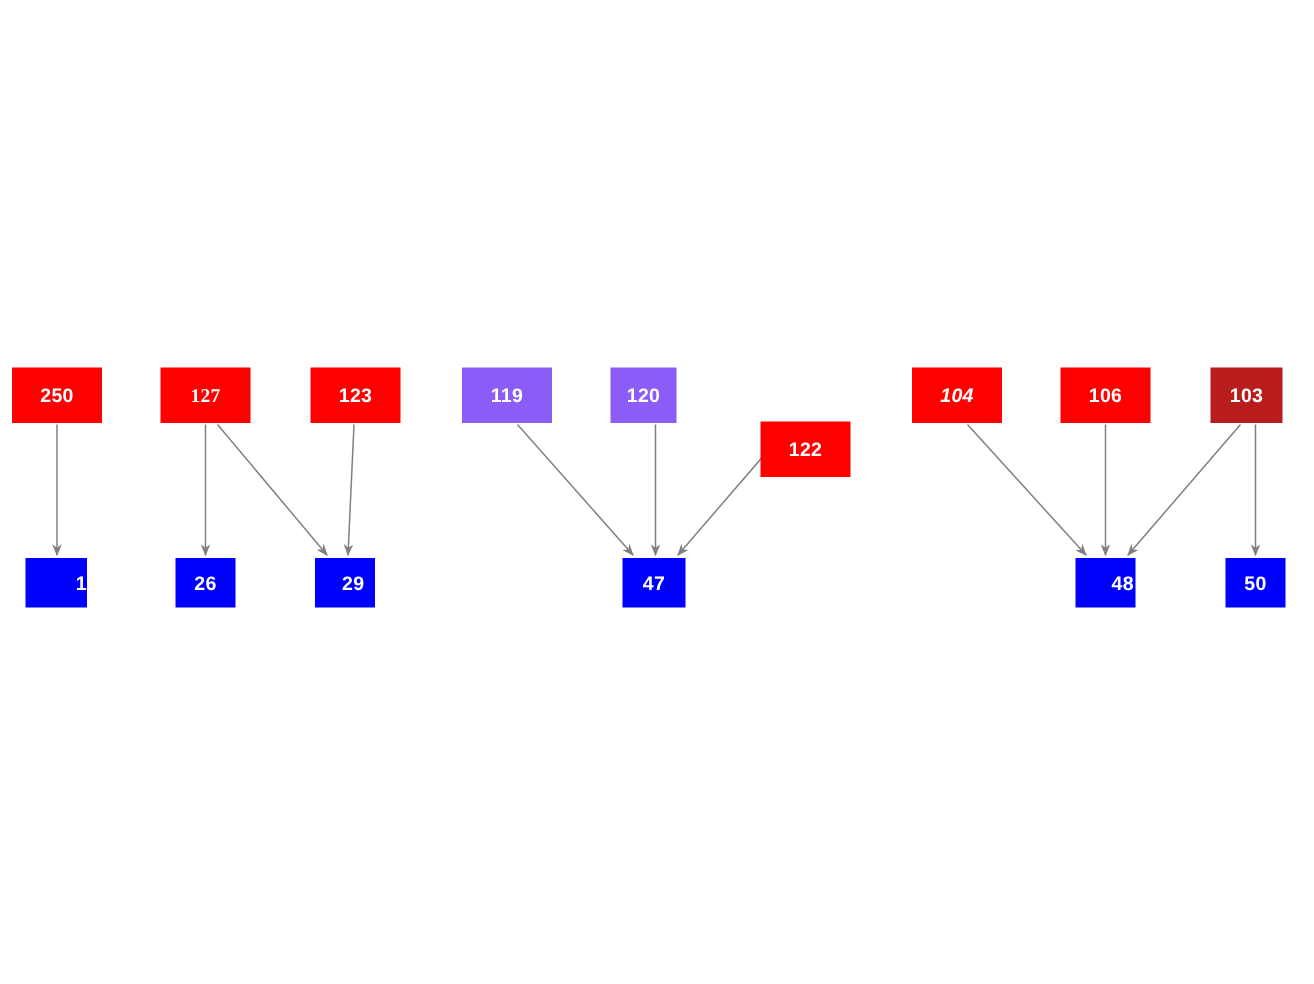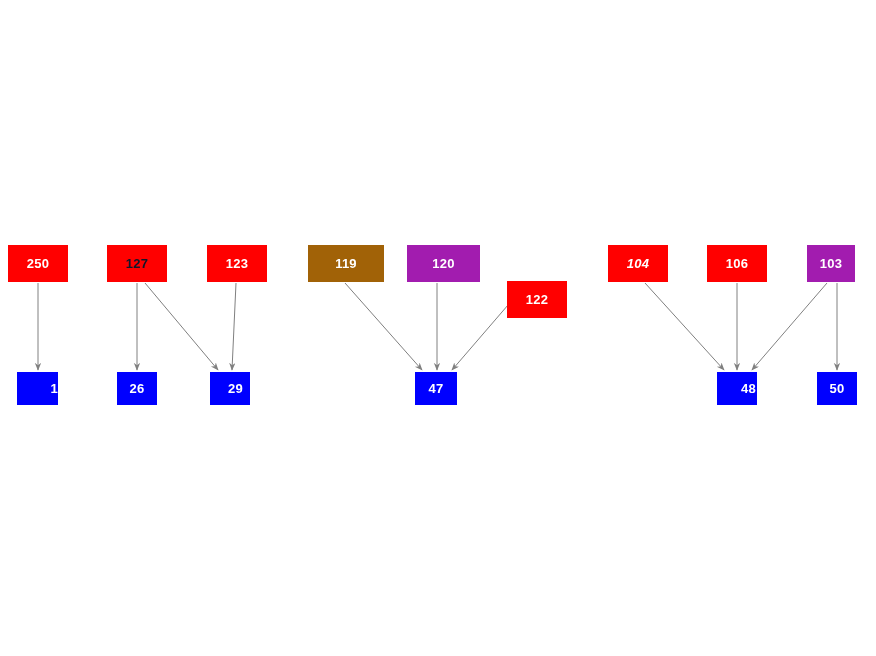--- a/index.html
+++ b/index.html
@@ -74,41 +74,41 @@
         <line x1="737" y1="283" x2="737" y2="370" stroke="#808080" stroke-width="1" marker-end="url(#arrowhead)"></line>
         <line x1="827" y1="283" x2="752" y2="370" stroke="#808080" stroke-width="1" marker-end="url(#arrowhead)"></line>
         <line x1="837" y1="283" x2="837" y2="370" stroke="#808080" stroke-width="1" marker-end="url(#arrowhead)"></line>
       </g>
   </svg>
   <div id="node-layer">
       <div class="node source" style="left: 8px; top: 245px; width: 60px; height: 37px; background: rgb(255, 0, 0);">
         <span class="node-label" style="color: rgb(255, 255, 255);">250</span>
       </div>
       <div class="node source" style="left: 107px; top: 245px; width: 60px; height: 37px; background: rgb(255, 0, 0);">
-        <span class="node-label" style="color: #0f172a;">127</span>
+        <span class="node-label" style="color: #ffffff; font-family: Liberation Serif, serif;">127</span>
       </div>
       <div class="node source" style="left: 207px; top: 245px; width: 60px; height: 37px; background: rgb(255, 0, 0);">
         <span class="node-label" style="color: rgb(255, 255, 255);">123</span>
       </div>
-      <div class="node source" style="left: 308px; top: 245px; width: 76px; height: 37px; background: #a16207;">
+      <div class="node source" style="left: 308px; top: 245px; width: 60px; height: 37px; background: #8b5cf6;">
         <span class="node-label" style="color: rgb(255, 255, 255);">119</span>
       </div>
-      <div class="node source" style="left: 407px; top: 245px; width: 73px; height: 37px; background: #a21caf;">
+      <div class="node source" style="left: 407px; top: 245px; width: 44px; height: 37px; background: #8b5cf6;">
         <span class="node-label" style="color: rgb(255, 255, 255);">120</span>
       </div>
       <div class="node source" style="left: 507px; top: 245px; width: 60px; height: 37px; background: rgb(255, 0, 0); margin-top: 36px;">
         <span class="node-label" style="color: rgb(255, 255, 255);">122</span>
       </div>
       <div class="node source" style="left: 608px; top: 245px; width: 60px; height: 37px; background: rgb(255, 0, 0);">
         <span class="node-label" style="color: rgb(255, 255, 255); font-style: italic;">104</span>
       </div>
       <div class="node source" style="left: 707px; top: 245px; width: 60px; height: 37px; background: rgb(255, 0, 0);">
         <span class="node-label" style="color: rgb(255, 255, 255);">106</span>
       </div>
-      <div class="node source" style="left: 807px; top: 245px; width: 48px; height: 37px; background: #a21caf;">
+      <div class="node source" style="left: 807px; top: 245px; width: 48px; height: 37px; background: #b91c1c;">
         <span class="node-label" style="color: rgb(255, 255, 255);">103</span>
       </div>
       <div class="node target" style="left: 17px; top: 372px; width: 40px; height: 33px; background: rgb(0, 0, 255); padding-left: 41px;">
         <span class="node-label" style="color: rgb(255, 255, 255);">19</span>
       </div>
       <div class="node target" style="left: 117px; top: 372px; width: 40px; height: 33px; background: rgb(0, 0, 255);">
         <span class="node-label" style="color: rgb(255, 255, 255);">26</span>
       </div>
       <div class="node target" style="left: 210px; top: 372px; width: 40px; height: 33px; background: rgb(0, 0, 255); padding-left: 11px;">
         <span class="node-label" style="color: rgb(255, 255, 255);">29</span>

